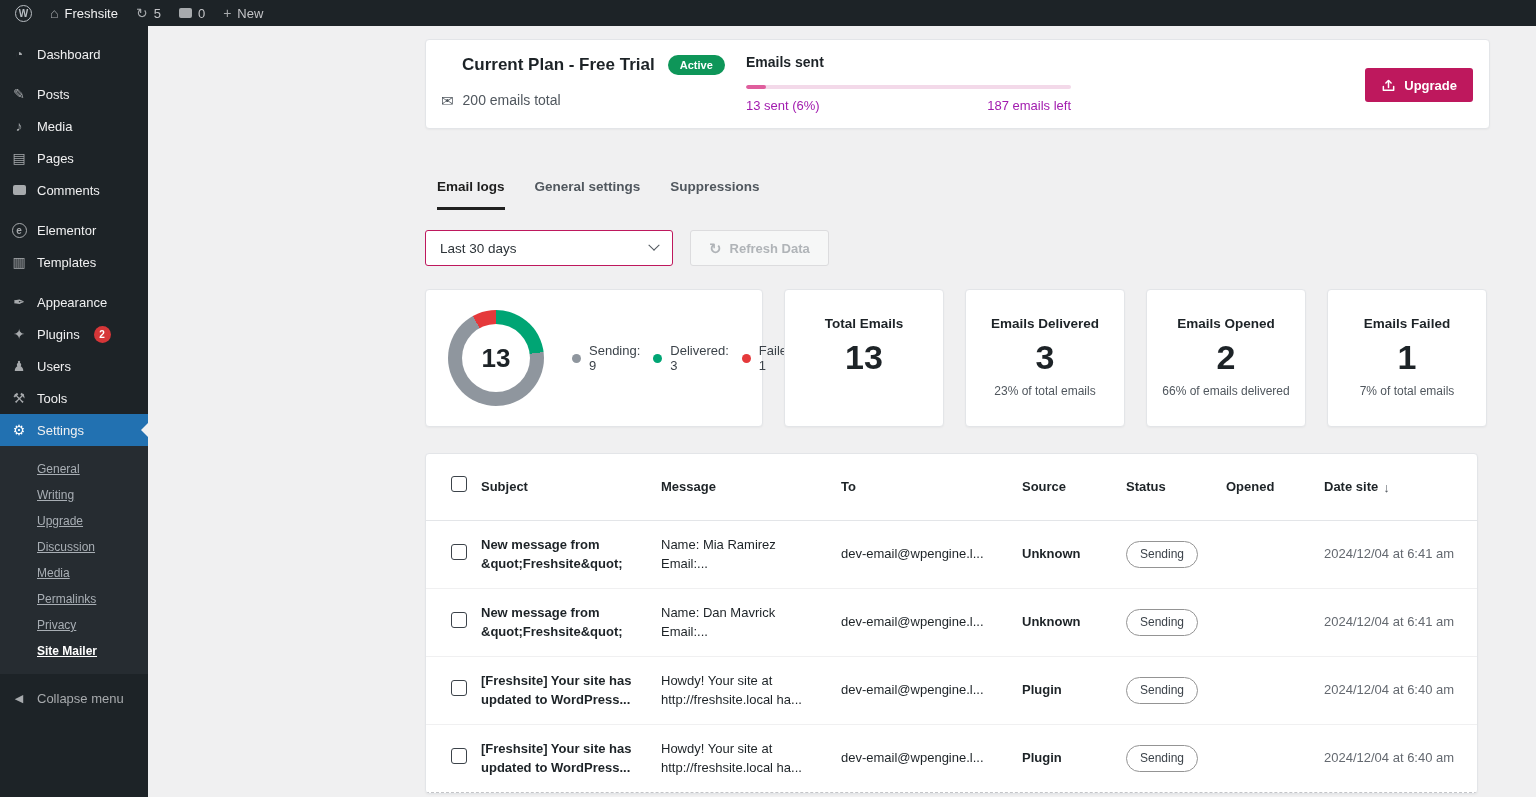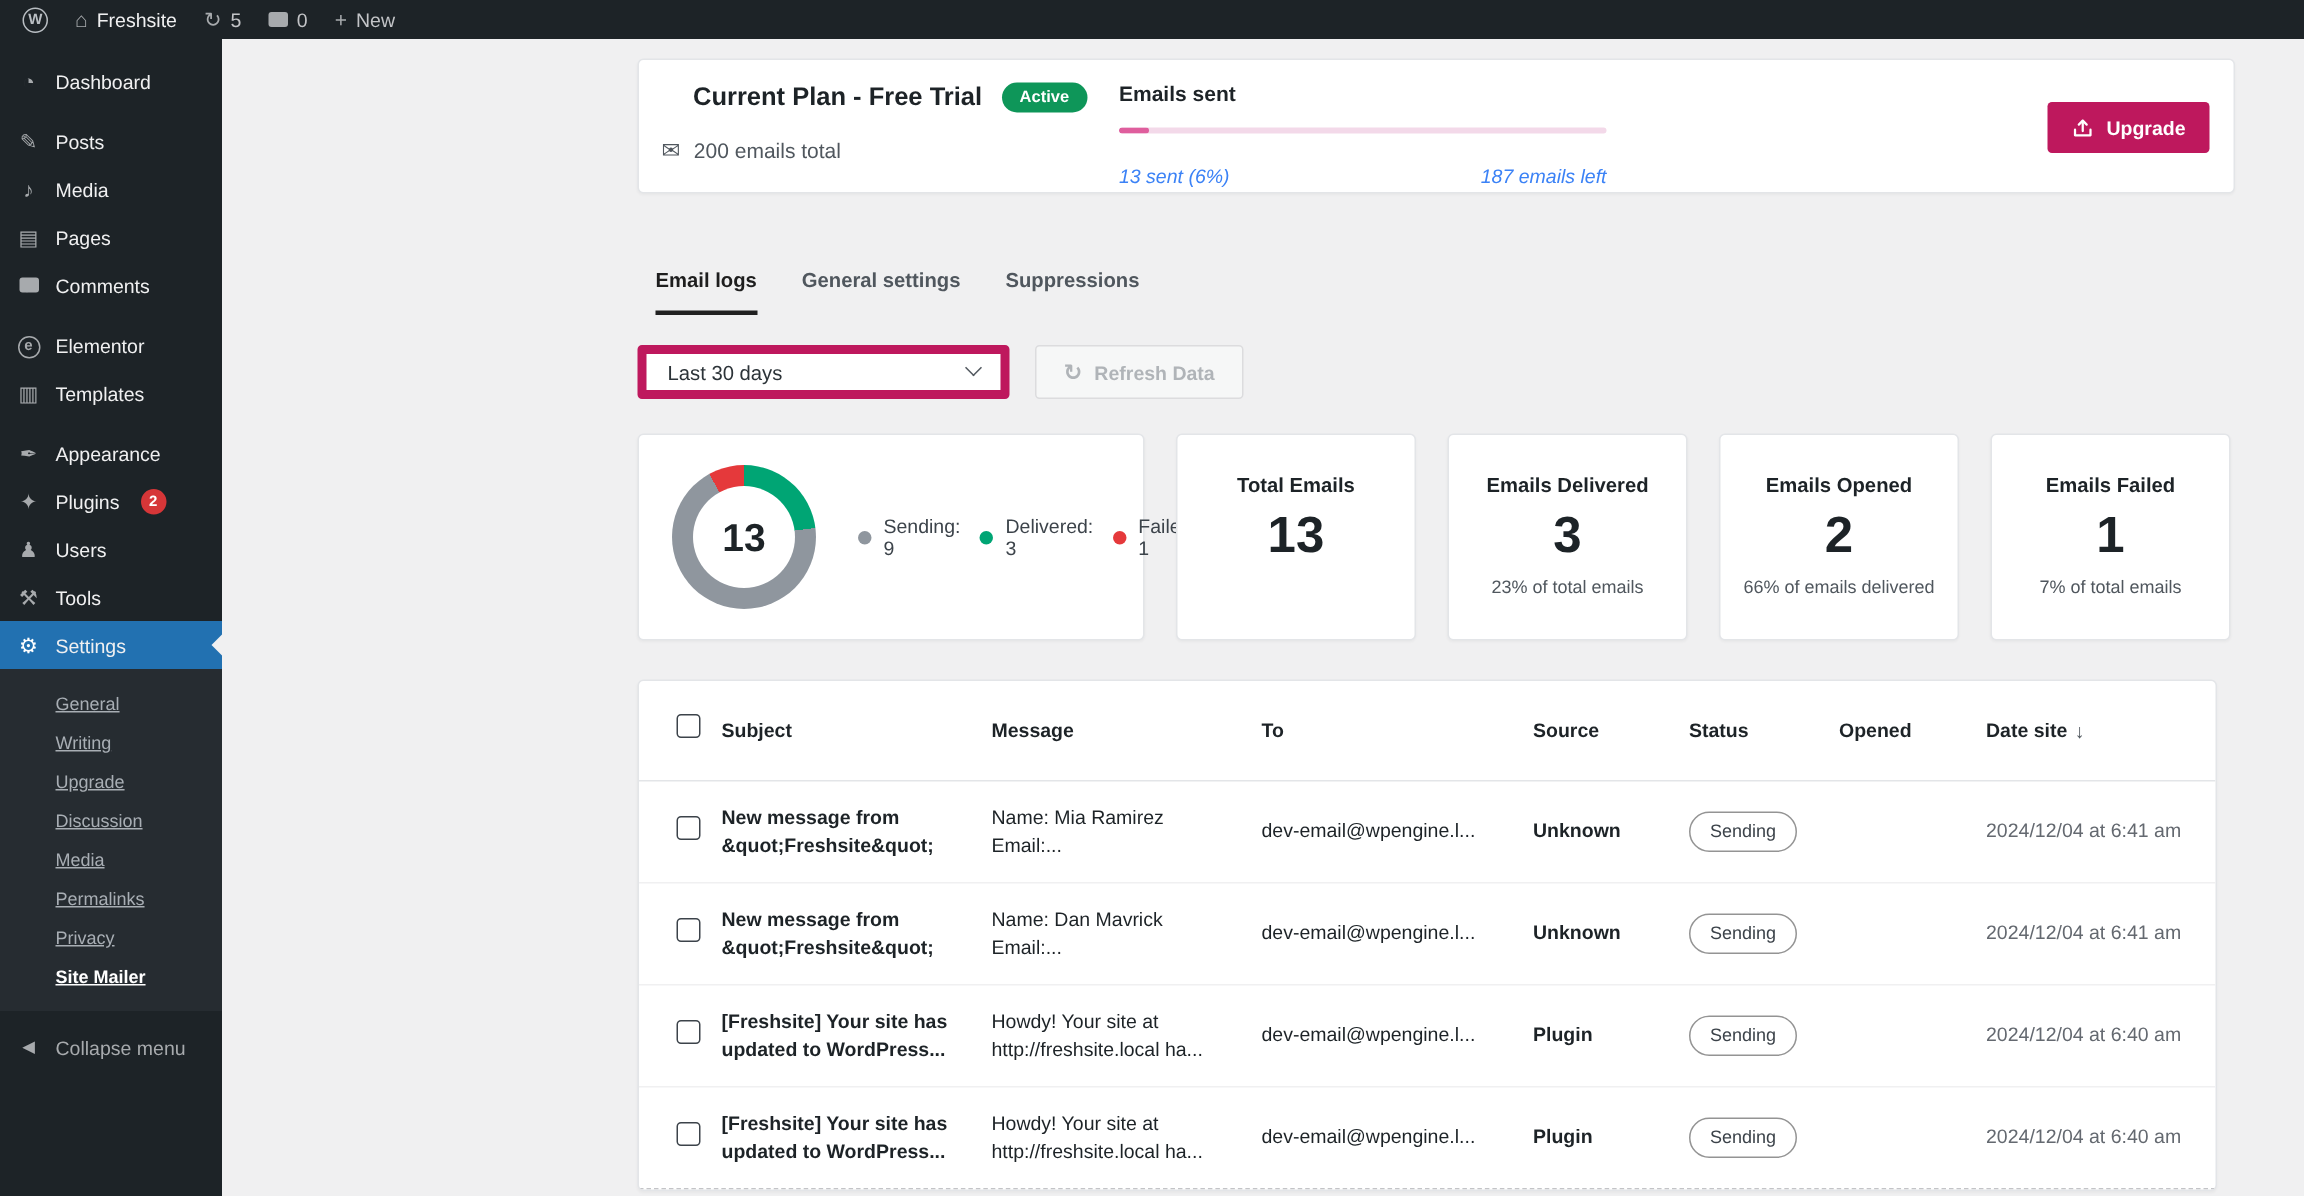--- a/index.html
+++ b/index.html
@@ -46,32 +46,32 @@
   .plan-card{position:relative;height:90px;margin-top:13px;}
   .plan-title-row{position:absolute;left:15px;top:15px;display:flex;align-items:center;gap:13px;margin-left:21px;}
   .plan-title{font-size:17px;font-weight:700;}
   .status-badge{color:#fff;font-size:11px;font-weight:700;padding:4px 12px;border-radius:12px;}
   .plan-total{position:absolute;left:15px;top:52px;display:flex;align-items:center;gap:9px;color:#50575e;font-size:14px;}
   .env{font-size:15px;color:#50575e;line-height:1;}
   .plan-mid{position:absolute;left:320px;top:14px;width:325px;}
   .plan-mid-label{font-size:14px;font-weight:700;margin-bottom:15px;}
   .progress{height:4px;border-radius:2px;background:#f3d9e9;position:relative;overflow:hidden;}
   .progress-fill{position:absolute;left:0;top:0;bottom:0;background:#df5e9d;border-radius:2px;}
-  .plan-mid-nums{display:flex;justify-content:space-between;margin-top:21px;font-size:13px;color:#3b82f6;font-style:italic;}
+  .plan-mid-nums{display:flex;justify-content:space-between;margin-top:9px;font-size:13px;color:#a21caf;}
   .upgrade-btn{position:absolute;right:16px;top:28px;height:34px;display:flex;align-items:center;gap:8px;
     padding:0 16px;border:none;border-radius:3px;color:#fff;font-size:13px;font-weight:700;cursor:pointer;font-family:inherit;}
 
   
   .tabs{display:flex;gap:30px;margin:50px 0 0 12px;}
   .tab{font-size:13.5px;font-weight:700;color:#50575e;padding-bottom:13px;cursor:pointer;border-bottom:3px solid transparent;}
   .tab.active{color:#1e1e1e;border-bottom-color:#212121;}
 
   
   .controls{display:flex;gap:17px;margin-top:20px;}
-  .select{width:248px;height:36px;background:#fff;border:6px solid #be185d;border-radius:3px;display:flex;
+  .select{width:248px;height:36px;background:#fff;border:1px solid #be185d;border-radius:3px;display:flex;
     align-items:center;justify-content:space-between;padding:0 14px;font-size:13.5px;color:#2c3338;cursor:pointer;}
   .chev{width:8px;height:8px;border-right:1.8px solid #50575e;border-bottom:1.8px solid #50575e;
     transform:rotate(45deg) translate(-2px,-2px);}
   .refresh-btn{height:36px;display:flex;align-items:center;gap:8px;padding:0 18px;background:#f6f7f7;
     border:1px solid #dcdcde;border-radius:3px;color:#b0b4b8;font-size:13px;font-weight:700;cursor:default;font-family:inherit;}
   .refresh-btn .ric{font-size:15px;line-height:1;color:#b0b4b8;}
 
   
   .stats{display:flex;gap:21px;margin-top:23px;}
   .stat-card{height:138px;}

